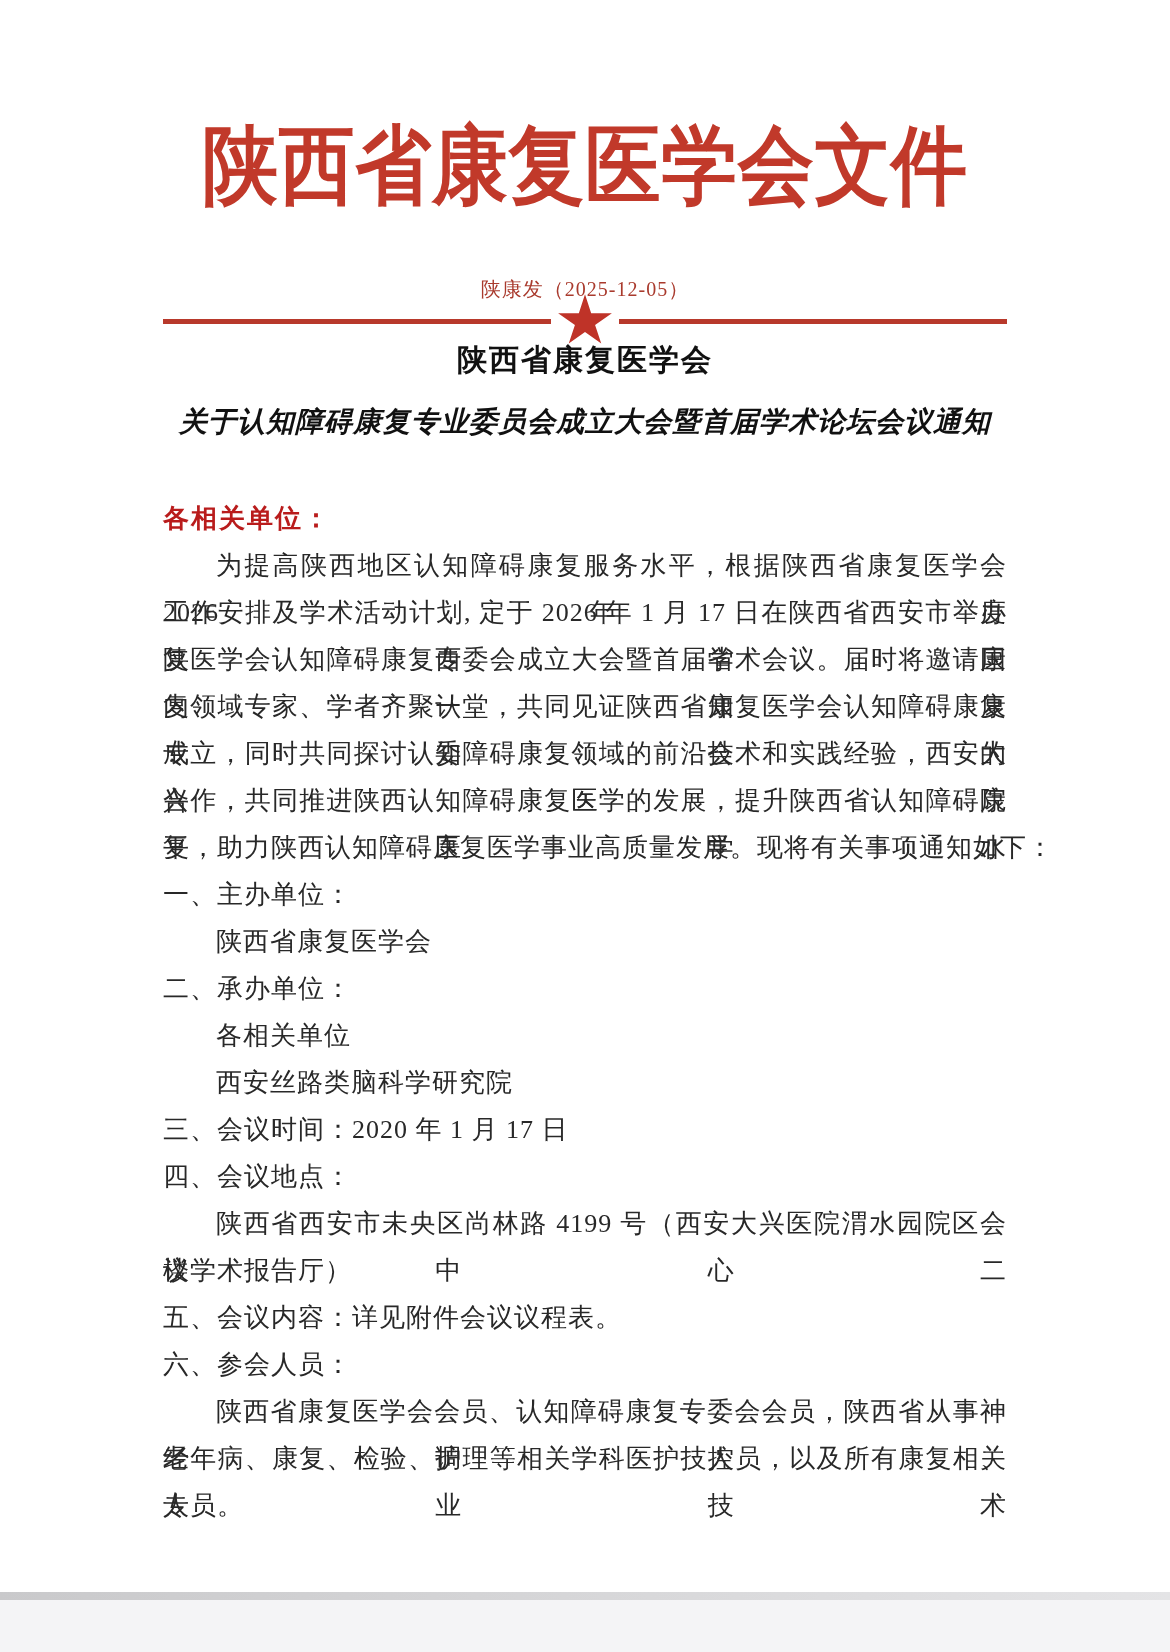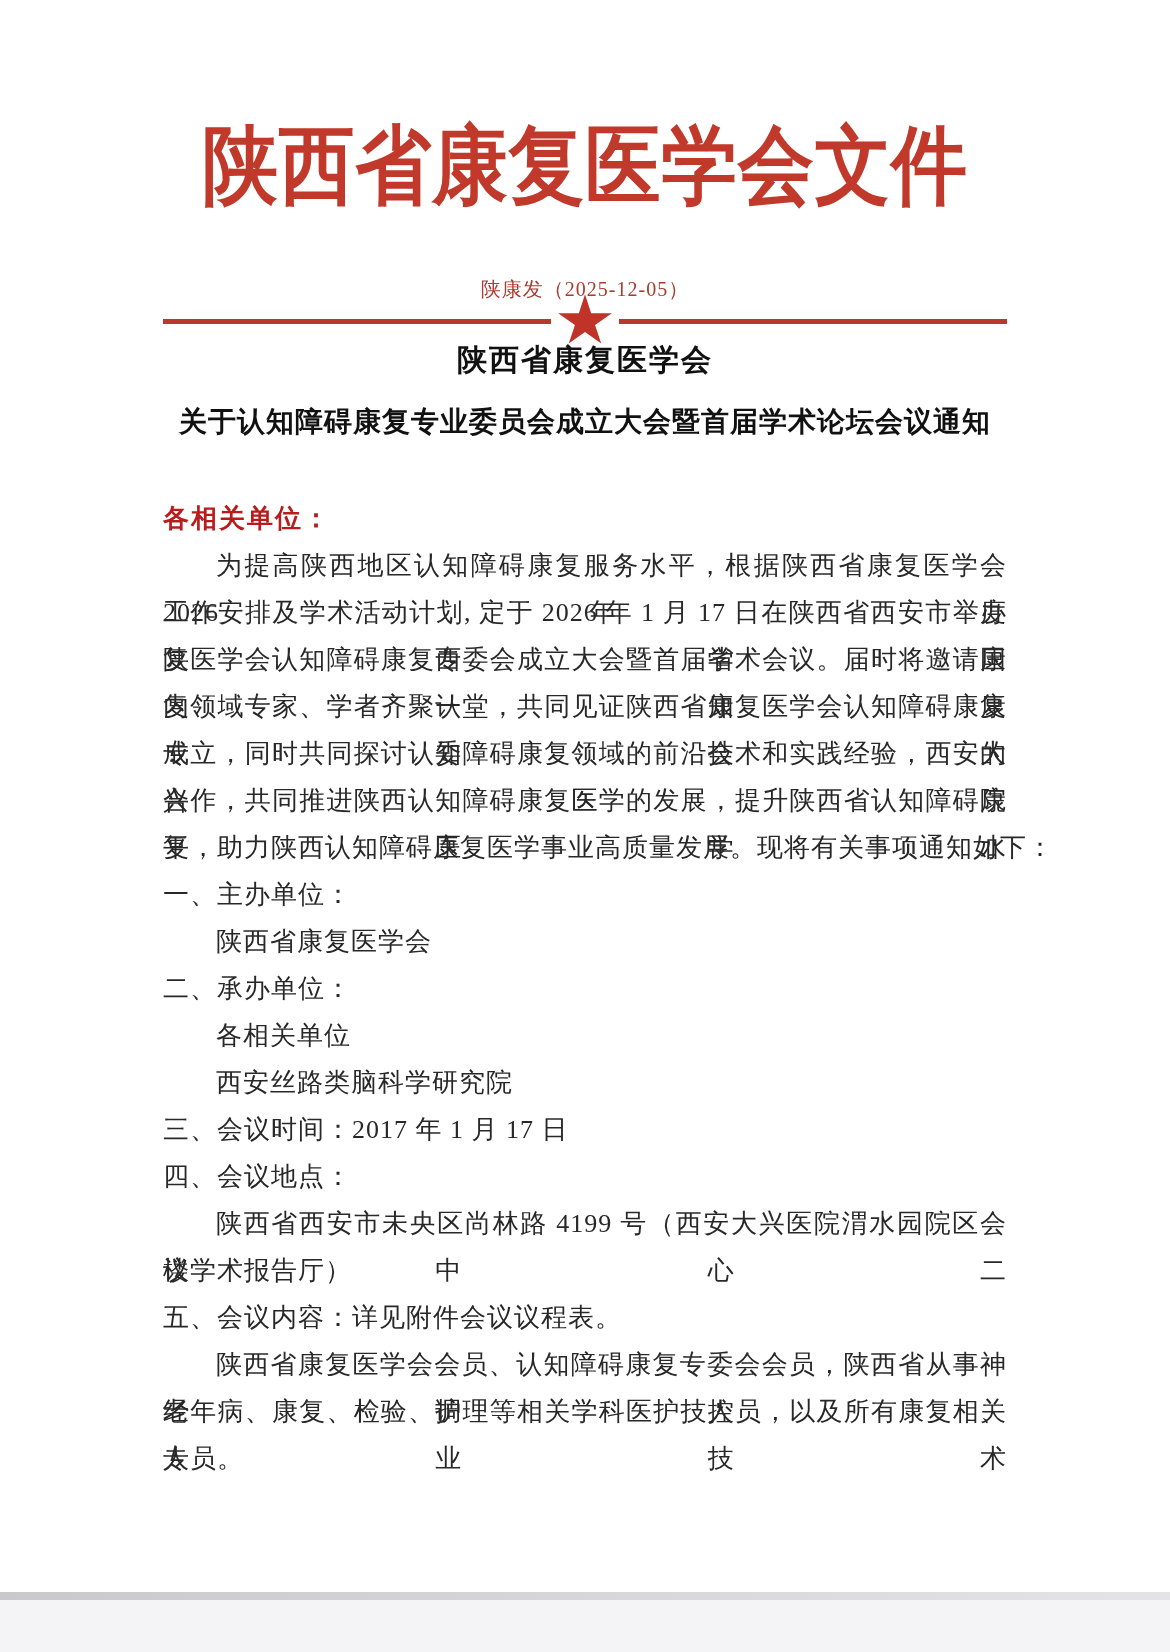--- a/index.html
+++ b/index.html
@@ -75,20 +75,21 @@
   }
   .doc-title {
     margin-top: 22px;
     text-align: center;
     font-size: 28px;
     font-weight: bold;
     color: #111111;
     letter-spacing: 1px;
     font-family: "Liberation Sans", "DejaVu Sans", sans-serif;
     white-space: nowrap;
+    font-style: italic;
   }
   .body-lines {
     margin-top: 54px;
     font-size: 26px;
     color: #282828;
     letter-spacing: 1px;
   }
   .body-lines .line {
     line-height: 47px;
     height: 47px;
@@ -145,25 +146,26 @@
         <div class="line fill">复医学会认知障碍康复专委会成立大会暨首届学术会议。届时将邀请国内认知康</div>
         <div class="line fill">复领域专家、学者齐聚一堂，共同见证陕西省康复医学会认知障碍康复专委会的</div>
         <div class="line fill">成立，同时共同探讨认知障碍康复领域的前沿技术和实践经验，西安大兴医院</div>
         <div class="line fill">合作，共同推进陕西认知障碍康复医学的发展，提升陕西省认知障碍康复医学水</div>
         <div class="line">平，助力陕西认知障碍康复医学事业高质量发展。现将有关事项通知如下：</div>
         <div class="line">一、主办单位：</div>
         <div class="line indent">陕西省康复医学会</div>
         <div class="line">二、承办单位：</div>
         <div class="line indent">各相关单位</div>
         <div class="line indent">西安丝路类脑科学研究院</div>
-        <div class="line">三、会议时间：2017 年 1 月 17 日</div>
+        <div class="line">三、会议时间：2020 年 1 月 17 日</div>
         <div class="line">四、会议地点：</div>
         <div class="line indent fill">陕西省西安市未央区尚林路 4199 号（西安大兴医院渭水园院区会议中心二</div>
         <div class="line">楼学术报告厅）</div>
         <div class="line">五、会议内容：详见附件会议议程表。</div>
+        <div class="line">六、参会人员：</div>
         <div class="line indent fill">陕西省康复医学会会员、认知障碍康复专委会会员，陕西省从事神经调控、</div>
         <div class="line fill">老年病、康复、检验、护理等相关学科医护技人员，以及所有康复相关专业技术</div>
         <div class="line">人员。</div>
       </div>
 
   </div>
 
   <div class="bottom-edge"></div>
 
 </div>

